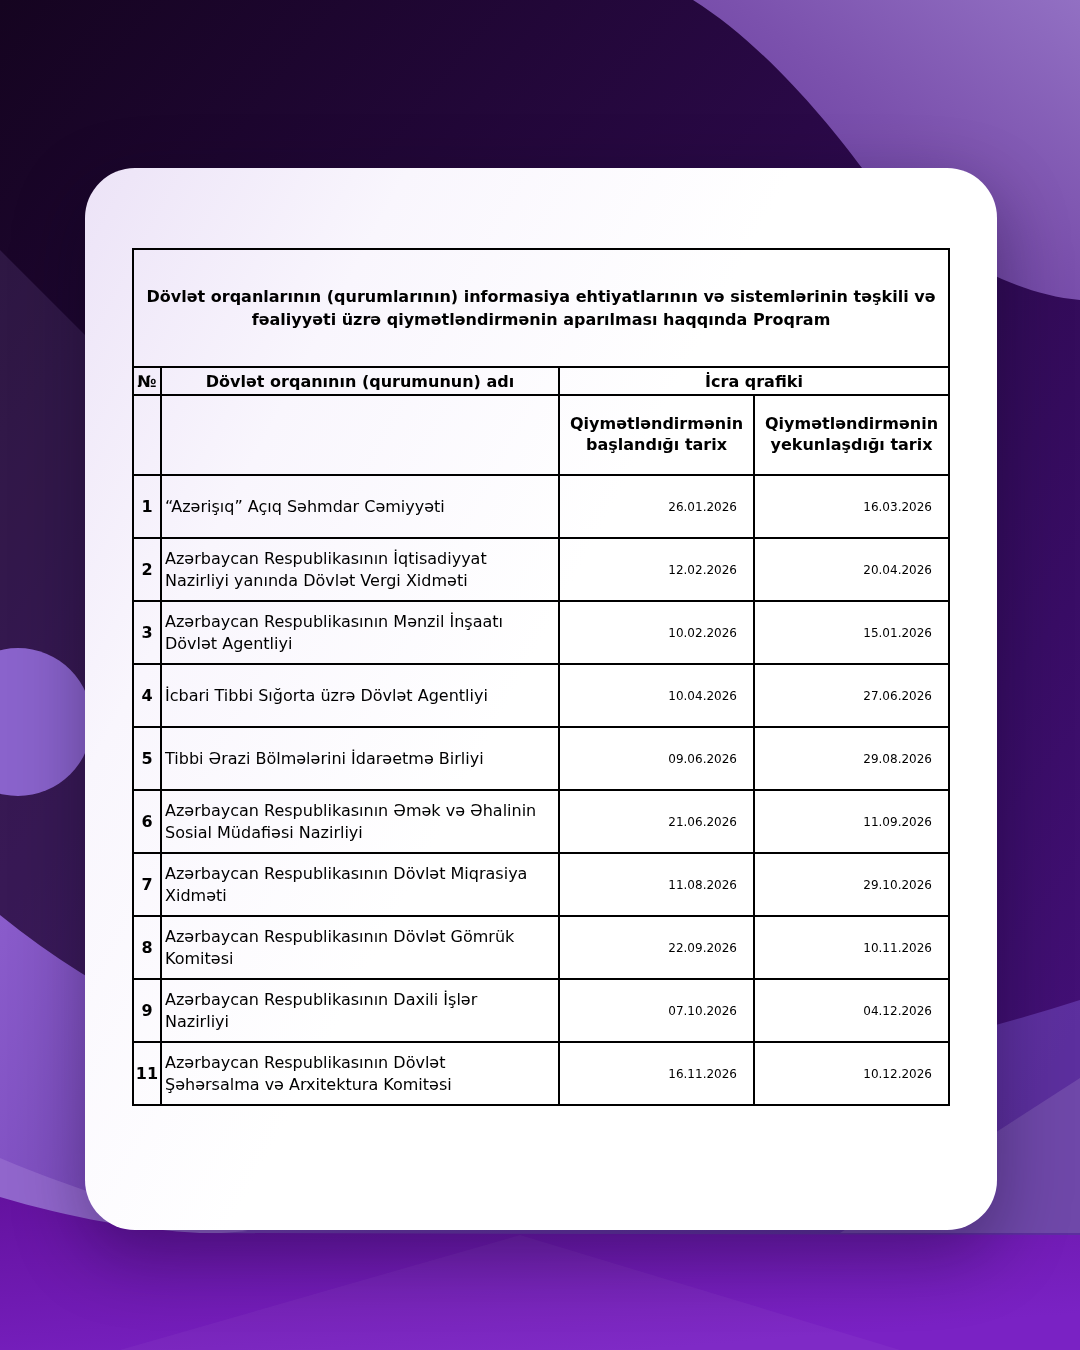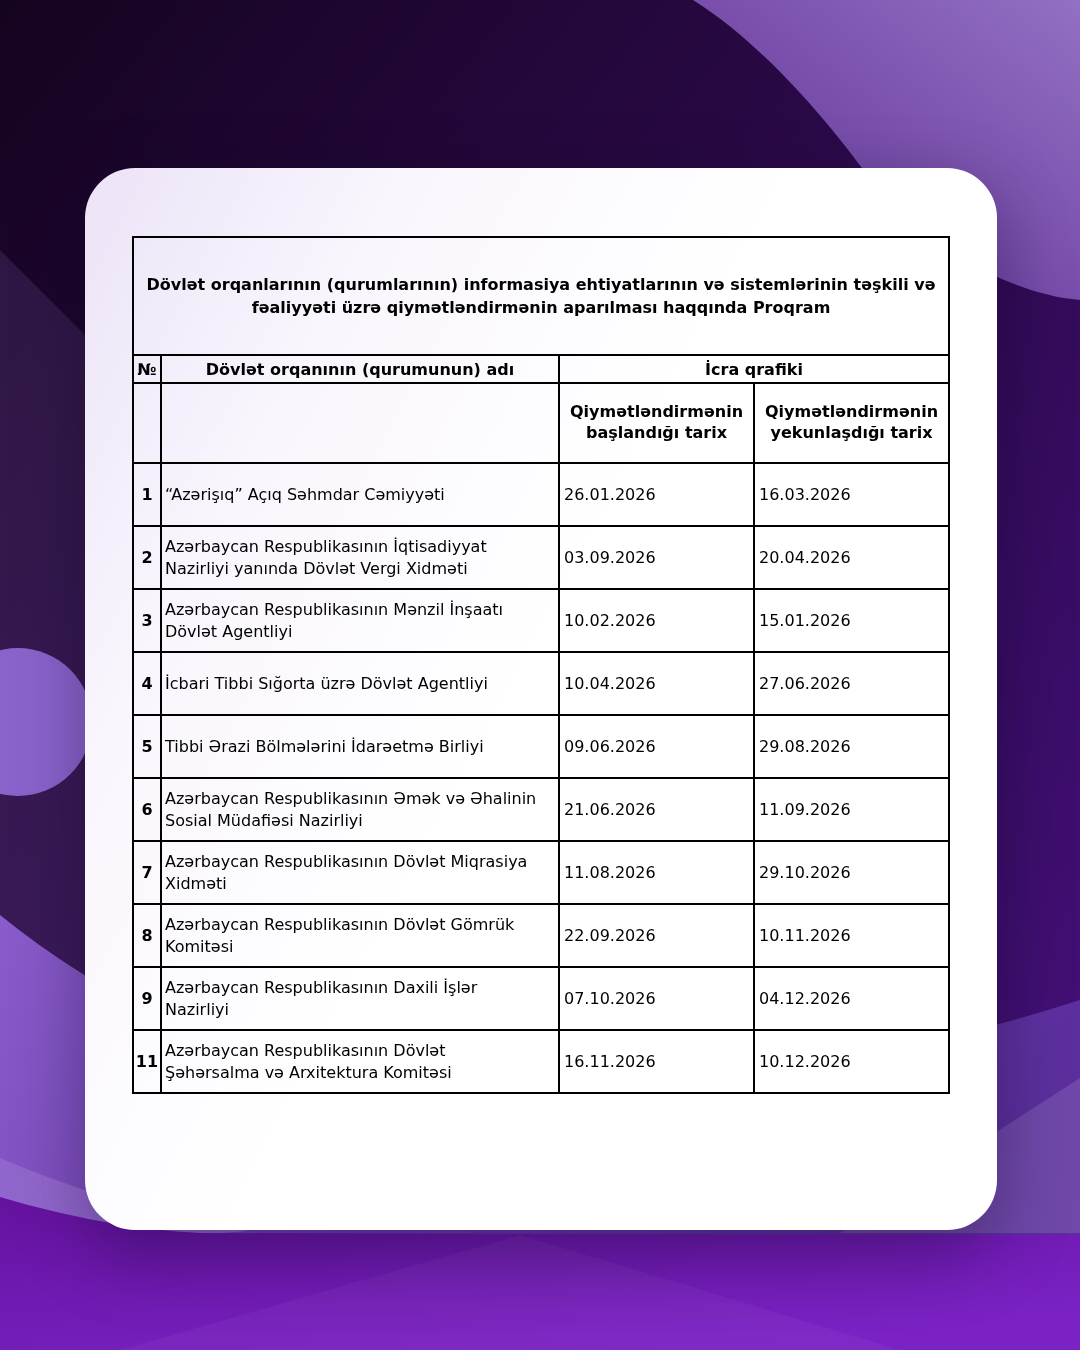--- a/index.html
+++ b/index.html
@@ -30,21 +30,21 @@
     border-radius: 50px;
     background: linear-gradient(118deg, #ece3f7 0%, #f9f6fd 22%, #ffffff 48%, #ffffff 100%);
     box-shadow: 0 24px 70px rgba(10, 0, 25, 0.35);
     box-sizing: border-box;
     padding-top: 64px;
   }
   table.schedule-table {
     border-collapse: collapse;
     table-layout: fixed;
     width: 816px;
-    margin: 4px auto;
+    margin: 16px auto;
     background: transparent;
     color: #000000;
   }
   table.schedule-table td,
   table.schedule-table th {
     border: 2px solid #000000;
     overflow: hidden;
     box-sizing: border-box;
   }
   .title-cell {
@@ -82,24 +82,24 @@
     padding: 0 1px;
   }
   .cell-name {
     font-size: 16px;
     line-height: 1.32;
     text-align: left;
     vertical-align: middle;
     padding: 2px 18px 2px 3px;
   }
   .cell-date {
-    font-size: 16px;
-    text-align: left;
-    vertical-align: middle;
-    padding: 0 4px;
+    font-size: 12px;
+    text-align: right;
+    vertical-align: middle;
+    padding: 0 16px;
   }
 </style>
 </head>
 <body>
 
 <div class="stage">
 
   <svg class="bg-svg" viewBox="0 0 1080 1350" preserveAspectRatio="none">
     <defs>
       <linearGradient id="gBase" x1="0" y1="0" x2="1" y2="1">
@@ -170,21 +170,21 @@
       <tbody>
           <tr>
             <td class="cell-no">1</td>
             <td class="cell-name">“Azərişıq” Açıq Səhmdar Cəmiyyəti</td>
             <td class="cell-date">26.01.2026</td>
             <td class="cell-date">16.03.2026</td>
           </tr>
           <tr>
             <td class="cell-no">2</td>
             <td class="cell-name">Azərbaycan Respublikasının İqtisadiyyat Nazirliyi yanında Dövlət Vergi Xidməti</td>
-            <td class="cell-date">03.09.2026</td>
+            <td class="cell-date">12.02.2026</td>
             <td class="cell-date">20.04.2026</td>
           </tr>
           <tr>
             <td class="cell-no">3</td>
             <td class="cell-name">Azərbaycan Respublikasının Mənzil İnşaatı Dövlət Agentliyi</td>
             <td class="cell-date">10.02.2026</td>
             <td class="cell-date">15.01.2026</td>
           </tr>
           <tr>
             <td class="cell-no">4</td>

